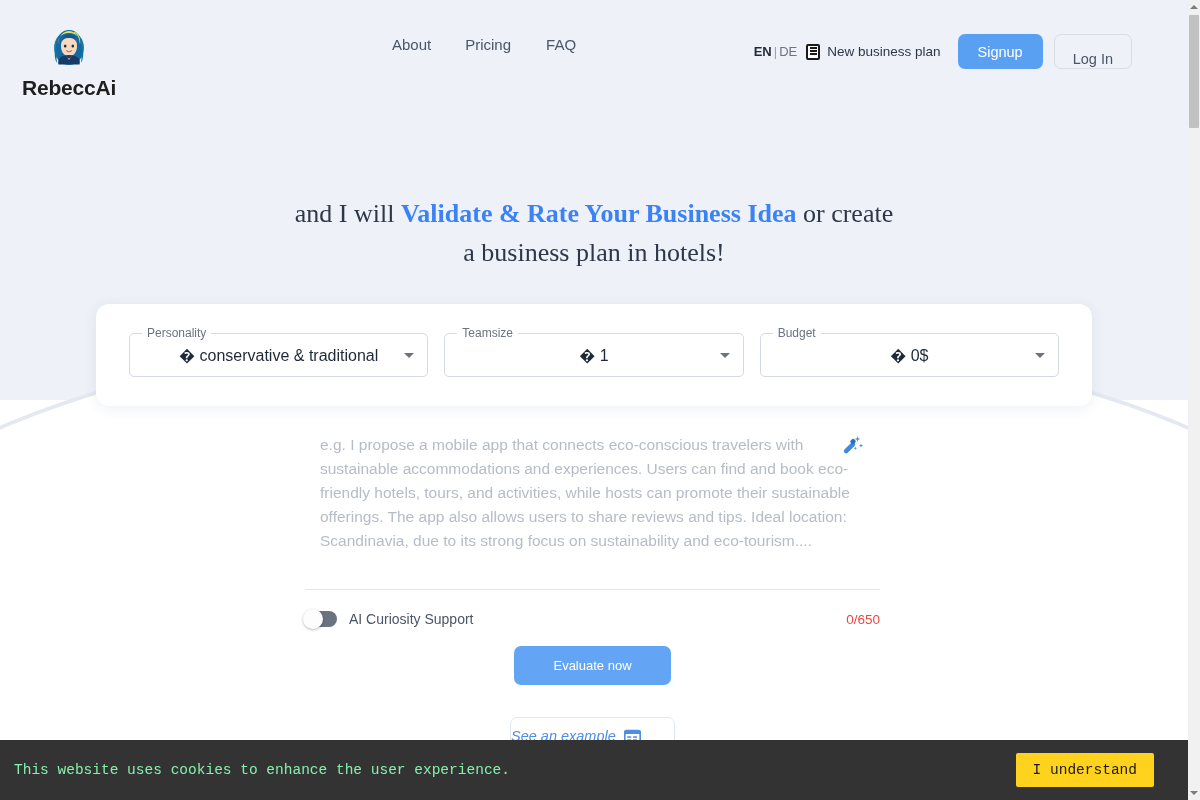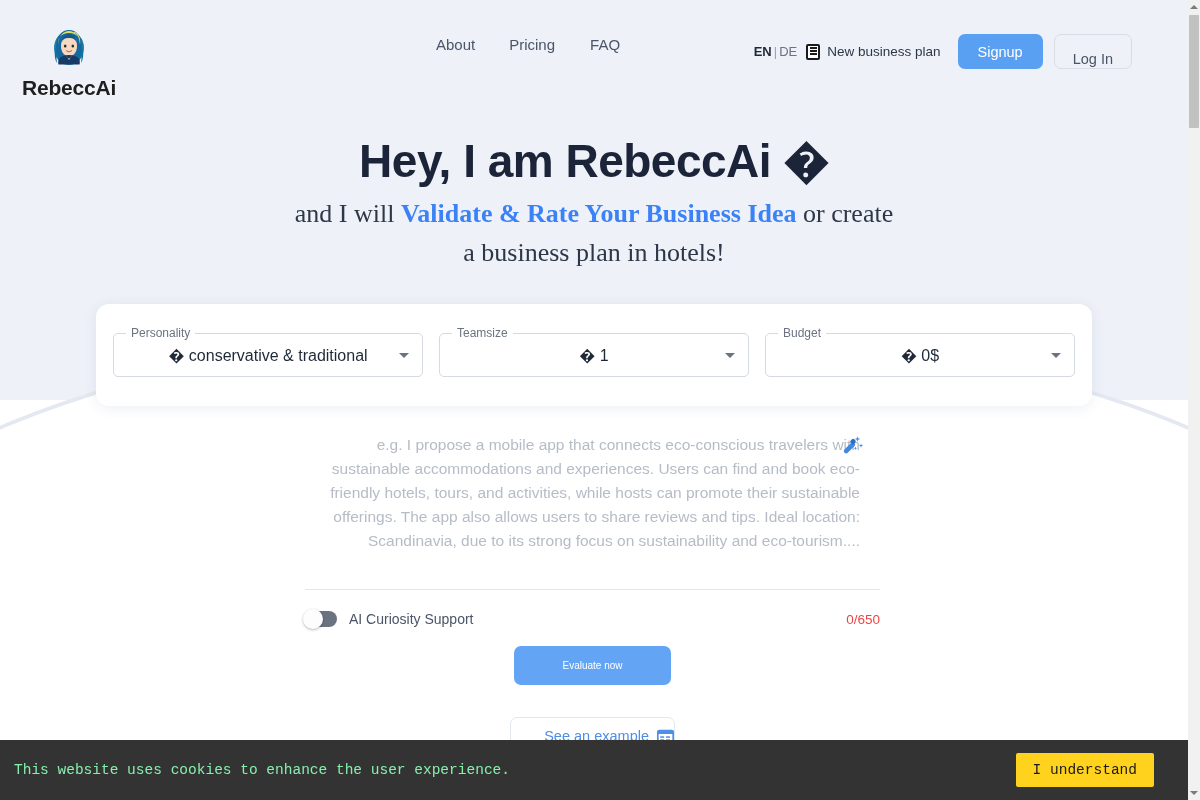--- a/index.html
+++ b/index.html
@@ -71,21 +71,21 @@
   .brand-name {
     font-size: 21px;
     font-weight: 700;
     color: #1e1e1e;
     letter-spacing: -0.2px;
   }
 
   .nav {
     position: absolute;
     left: 392px; top: 36px;
-    display: flex; gap: 0px; margin-left: 44px;
+    display: flex; gap: 0px;
   }
   .nav a {
     display: block;
     font-size: 15px;
     color: #4a5568;
     text-decoration: none;
     padding: 0 35px 0 0;
     cursor: pointer;
     font-weight: 500;
   }
@@ -185,21 +185,21 @@
   .selector-card {
     position: absolute;
     top: 304px; left: 96px;
     width: 996px; height: 102px;
     background: #ffffff;
     border-radius: 13px;
     box-shadow: 0 2px 14px rgba(60,80,130,0.09);
     z-index: 8;
     display: flex;
     align-items: center;
-    padding: 0 17px;
+    padding: 0 33px;
     gap: 16px;
   }
   .field {
     position: relative;
     flex: 1 1 0;
     height: 44px;
     border: 1px solid #d5d9e0;
     border-radius: 5px;
     display: flex;
     align-items: center;
@@ -245,21 +245,20 @@
     border: none;
     border-bottom: 1px solid #e2e6ed;
     background: transparent;
     padding: 5px 0 10px 15px;
   }
   .idea-placeholder {
     font-size: 15.5px;
     line-height: 24px;
     color: #b6bcc6;
     width: 540px;
-    text-align: right;
   }
   .magic-wand {
     position: absolute;
     right: 16px; top: 6px;
     width: 26px; height: 26px;
     cursor: pointer;
   }
 
   .idea-controls {
     position: relative;
@@ -300,41 +299,42 @@
 
   
   .btn-evaluate {
     position: absolute;
     top: 646px; left: 514px;
     width: 157px; height: 39px;
     background: #63a4f4;
     color: #ffffff;
     border: none;
     border-radius: 7px;
-    font-size: 10px;
+    font-size: 13px;
     font-family: inherit;
     cursor: pointer;
     z-index: 7;
   }
   .btn-example {
     position: absolute;
     top: 717px; left: 510px;
     width: 165px; height: 38px;
     background: #ffffff;
     border: 1px solid #e3e8f0;
     border-radius: 7px;
     color: #4d8ee8;
     font-size: 14.5px;
     font-family: inherit;
     cursor: pointer;
     z-index: 7;
     display: flex;
     align-items: center;
-    justify-content: flex-end;
+    justify-content: flex-start;
     gap: 8px;
+    font-style: italic;
   }
   .example-icon {
     width: 17px; height: 15px;
     flex: 0 0 auto;
   }
 
   
   .cookie-banner {
     position: absolute;
     left: 0; bottom: 0;
@@ -448,21 +448,20 @@
       <div class="plan-link">
         <span class="doc-icon"></span>
         <span>New business plan</span>
       </div>
 
       <button class="btn-signup">Signup</button>
       <button class="btn-login">Log In</button>
     </div>
   </div>
 
-  <h1 class="headline">Hey, I am RebeccAi �</h1>
 
   <div class="subheadline">
     <span>and I will </span><span class="accent">Validate &amp; Rate Your Business Idea</span><span> or create</span><br>
     <span>a business plan in hotels!</span>
   </div>
 
   <div class="selector-card">
 
     <div class="field">
       <span class="field-label">Personality</span>

